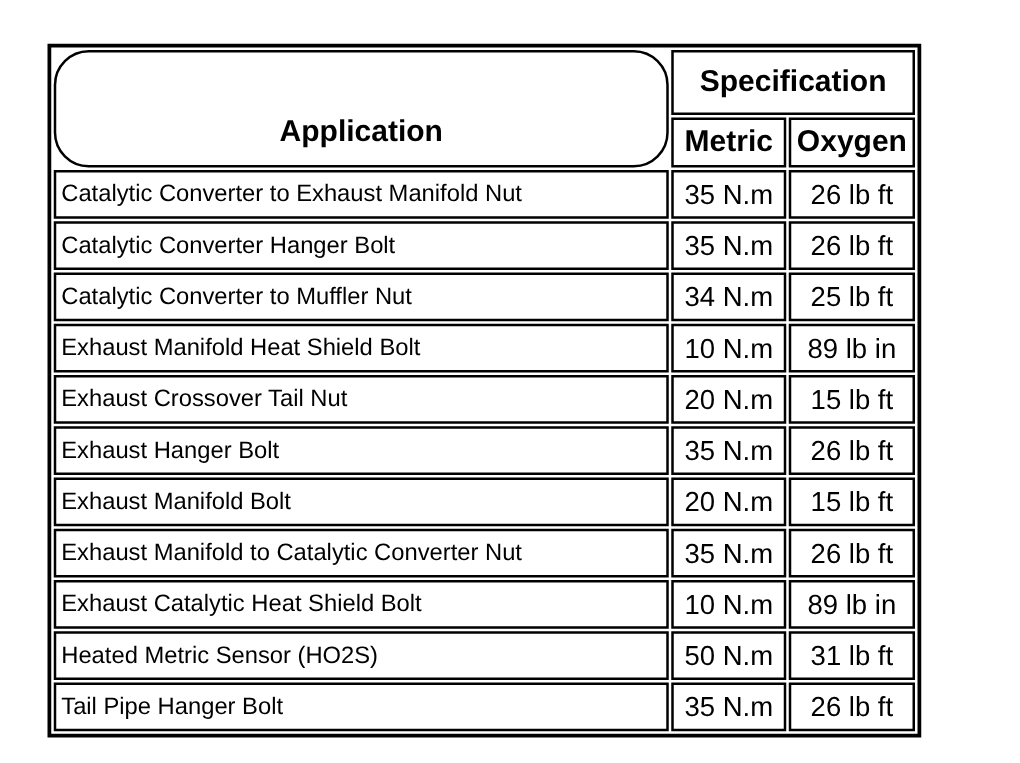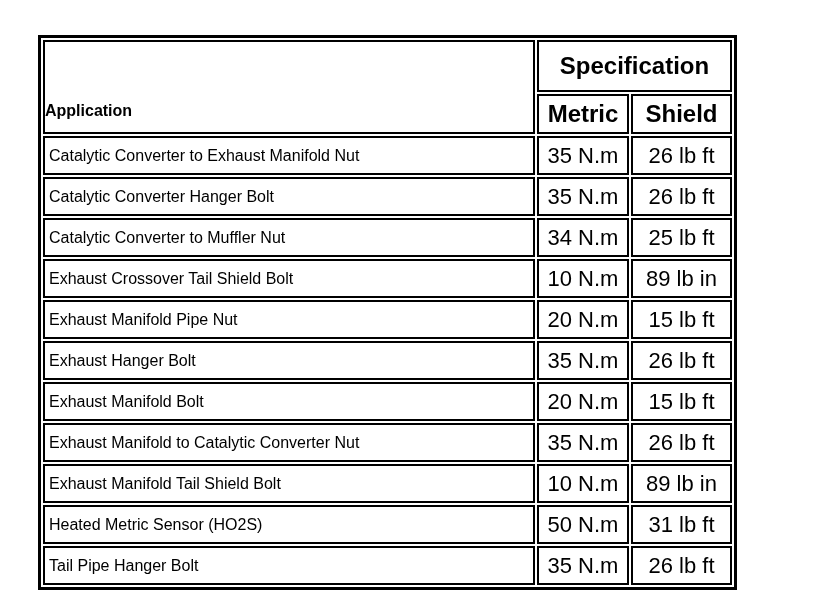--- a/index.html
+++ b/index.html
@@ -32,24 +32,26 @@
     background: #ffffff;
     overflow: hidden;
     white-space: nowrap;
   }
   col.col-app     { width: 492px; }
   col.col-metric  { width: 92px;  }
   col.col-english { width: 101px; }
 
   td.hdr-app {
     height: 78px;
+    text-align: center;
     vertical-align: bottom;
     font-weight: bold;
-    font-size: 16px;
+    font-size: 24px;
     padding: 0 0 12px 0;
+    border-radius: 28px;
   }
   td.hdr-spec {
     height: 52px;
     text-align: center;
     vertical-align: middle;
     font-weight: bold;
     font-size: 24px;
     padding: 0;
   }
   td.hdr-sub {
@@ -57,21 +59,21 @@
     text-align: center;
     vertical-align: middle;
     font-weight: bold;
     font-size: 24px;
     padding: 0;
   }
   td.app-cell {
     height: 39px;
     text-align: left;
     vertical-align: middle;
-    font-size: 16px;
+    font-size: 19px;
     padding: 0 3px 0 4px;
   }
   td.val-cell {
     height: 39px;
     text-align: center;
     vertical-align: middle;
     font-size: 22px;
     padding: 0;
     margin-left: 16px;
   }
@@ -86,64 +88,64 @@
       <col class="col-metric">
       <col class="col-english">
     </colgroup>
     <tbody>
       <tr>
         <td class="hdr-app" rowspan="2">Application</td>
         <td class="hdr-spec" colspan="2">Specification</td>
       </tr>
       <tr>
         <td class="hdr-sub">Metric</td>
-        <td class="hdr-sub">Shield</td>
+        <td class="hdr-sub">Oxygen</td>
       </tr>
       <tr>
         <td class="app-cell">Catalytic Converter to Exhaust Manifold Nut</td>
         <td class="val-cell">35 N.m</td>
         <td class="val-cell">26 lb ft</td>
       </tr>
       <tr>
         <td class="app-cell">Catalytic Converter Hanger Bolt</td>
         <td class="val-cell">35 N.m</td>
         <td class="val-cell">26 lb ft</td>
       </tr>
       <tr>
         <td class="app-cell">Catalytic Converter to Muffler Nut</td>
         <td class="val-cell">34 N.m</td>
         <td class="val-cell">25 lb ft</td>
       </tr>
       <tr>
-        <td class="app-cell">Exhaust Crossover Tail Shield Bolt</td>
+        <td class="app-cell">Exhaust Manifold Heat Shield Bolt</td>
         <td class="val-cell">10 N.m</td>
         <td class="val-cell">89 lb in</td>
       </tr>
       <tr>
-        <td class="app-cell">Exhaust Manifold Pipe Nut</td>
+        <td class="app-cell">Exhaust Crossover Tail Nut</td>
         <td class="val-cell">20 N.m</td>
         <td class="val-cell">15 lb ft</td>
       </tr>
       <tr>
         <td class="app-cell">Exhaust Hanger Bolt</td>
         <td class="val-cell">35 N.m</td>
         <td class="val-cell">26 lb ft</td>
       </tr>
       <tr>
         <td class="app-cell">Exhaust Manifold Bolt</td>
         <td class="val-cell">20 N.m</td>
         <td class="val-cell">15 lb ft</td>
       </tr>
       <tr>
         <td class="app-cell">Exhaust Manifold to Catalytic Converter Nut</td>
         <td class="val-cell">35 N.m</td>
         <td class="val-cell">26 lb ft</td>
       </tr>
       <tr>
-        <td class="app-cell">Exhaust Manifold Tail Shield Bolt</td>
+        <td class="app-cell">Exhaust Catalytic Heat Shield Bolt</td>
         <td class="val-cell">10 N.m</td>
         <td class="val-cell">89 lb in</td>
       </tr>
       <tr>
         <td class="app-cell">Heated Metric Sensor (HO2S)</td>
         <td class="val-cell">50 N.m</td>
         <td class="val-cell">31 lb ft</td>
       </tr>
       <tr>
         <td class="app-cell">Tail Pipe Hanger Bolt</td>

